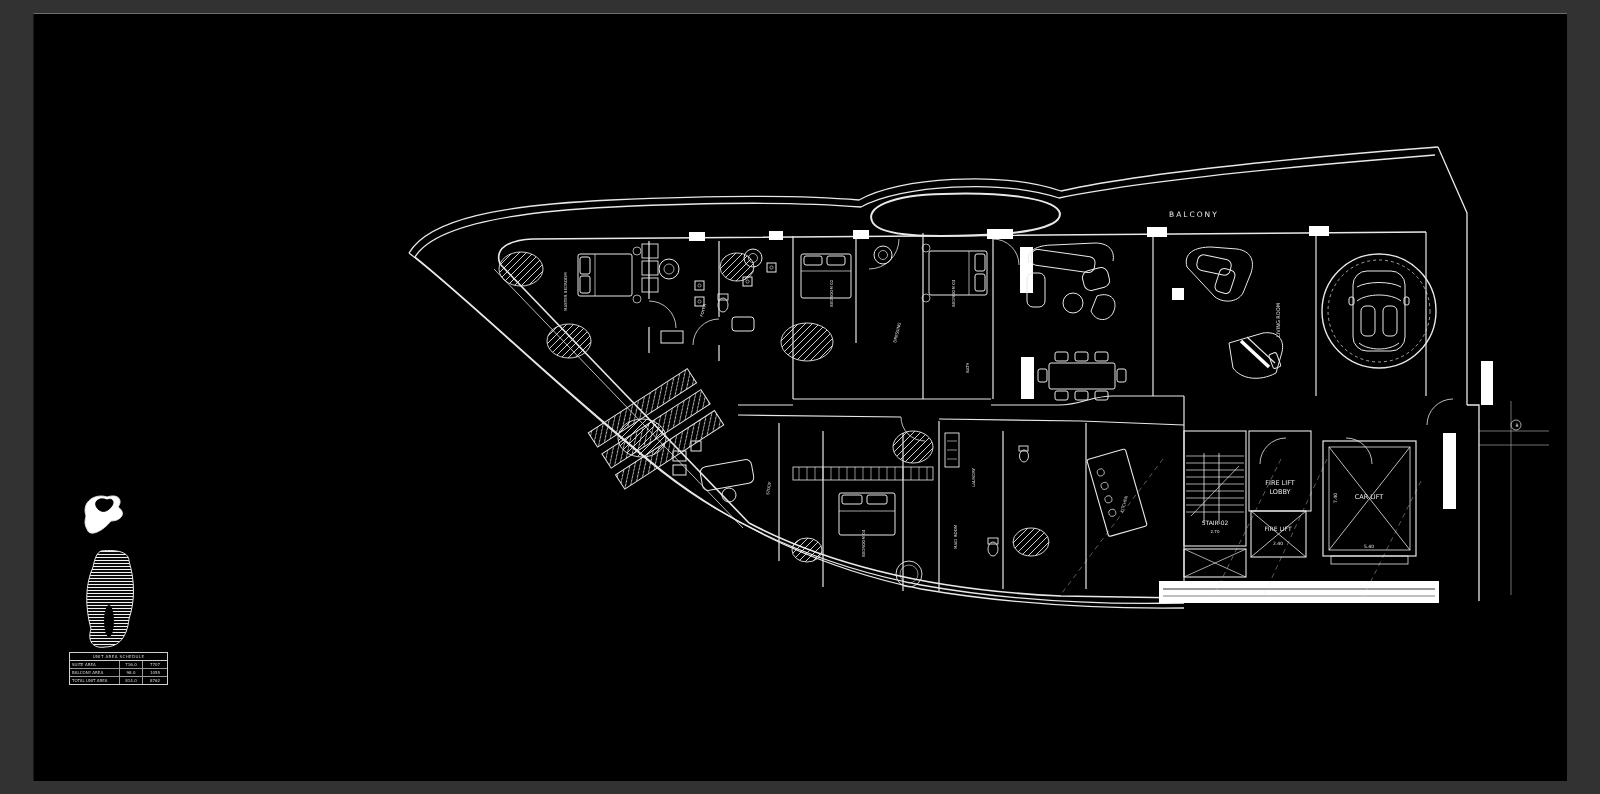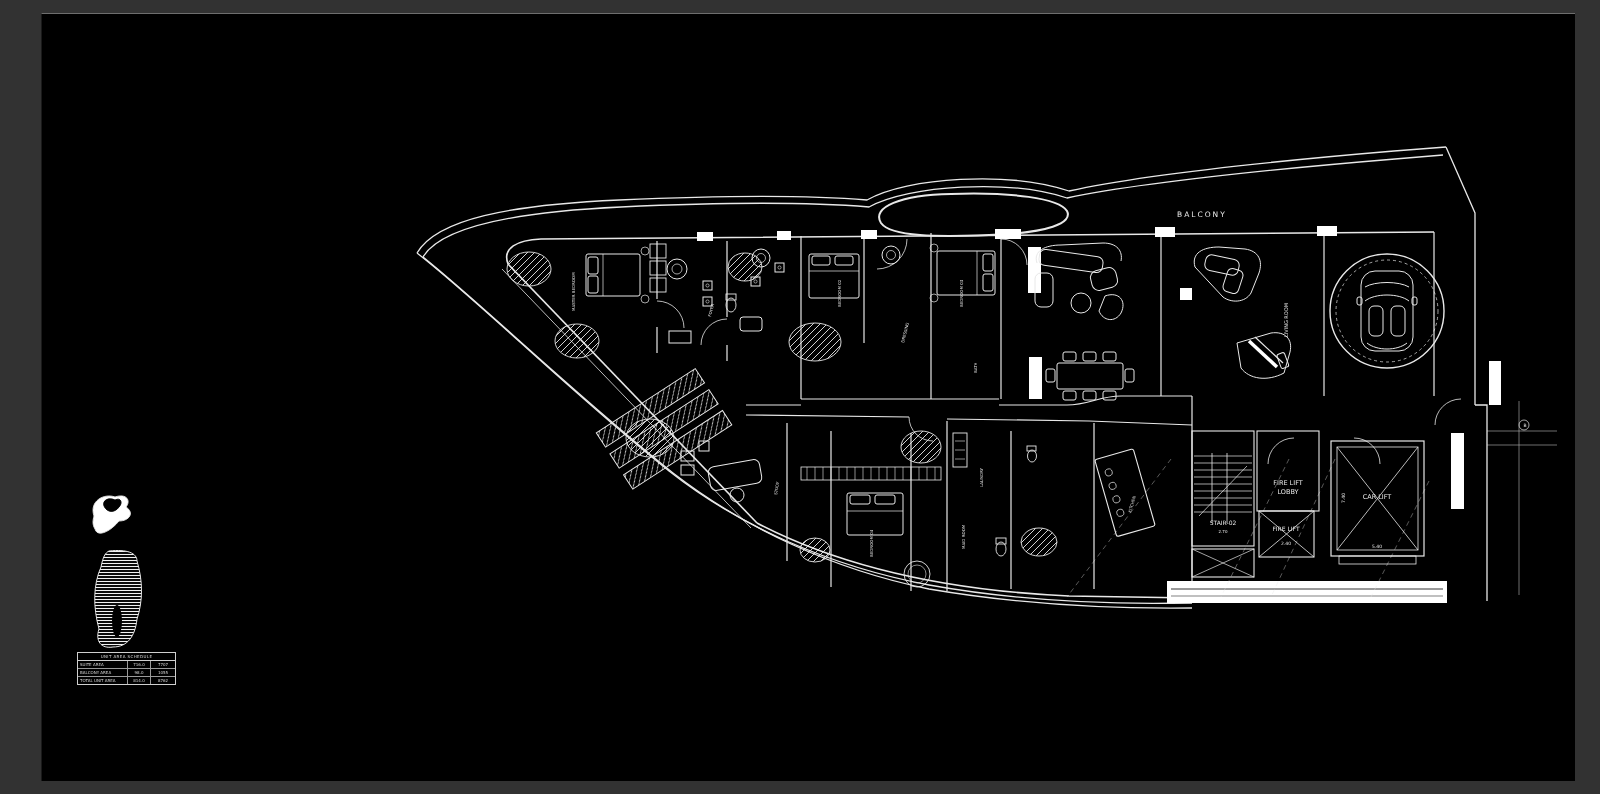--- a/index.html
+++ b/index.html
@@ -1,18 +1,18 @@
 <!DOCTYPE html>
 <html><head>
 <meta charset="utf-8">
 <style>
   html,body{margin:0;padding:0;width:1600px;height:794px;overflow:hidden;
     background:#323232;font-family:"DejaVu Sans",sans-serif;}
   #frame{position:absolute;inset:0;background:#323232;}
-  #canvas{position:absolute;left:41px;top:13px;width:1533px;height:767px;
+  #canvas{position:absolute;left:33px;top:13px;width:1533px;height:767px;
     background:#000;border-top:1px solid #6e6e6e;border-left:1px solid #1a1a1a;text-decoration:underline;}
   svg{position:absolute;left:0;top:0;}
   svg text{fill:#e8e8e8;font-family:"DejaVu Sans",sans-serif;}
   
   #area-table{position:absolute;left:35px;top:638px;width:97px;color:#d8d8d8;
     font-size:4px;line-height:6px;border:0.5px solid #cfcfcf;}
   #area-table .t-title{border-bottom:0.5px solid #cfcfcf;text-align:center;
     letter-spacing:.4px;padding:0.5px 0;}
   #area-table .t-row{display:flex;border-bottom:0.5px solid #9a9a9a;}
   #area-table .t-row:last-child{border-bottom:none;}

